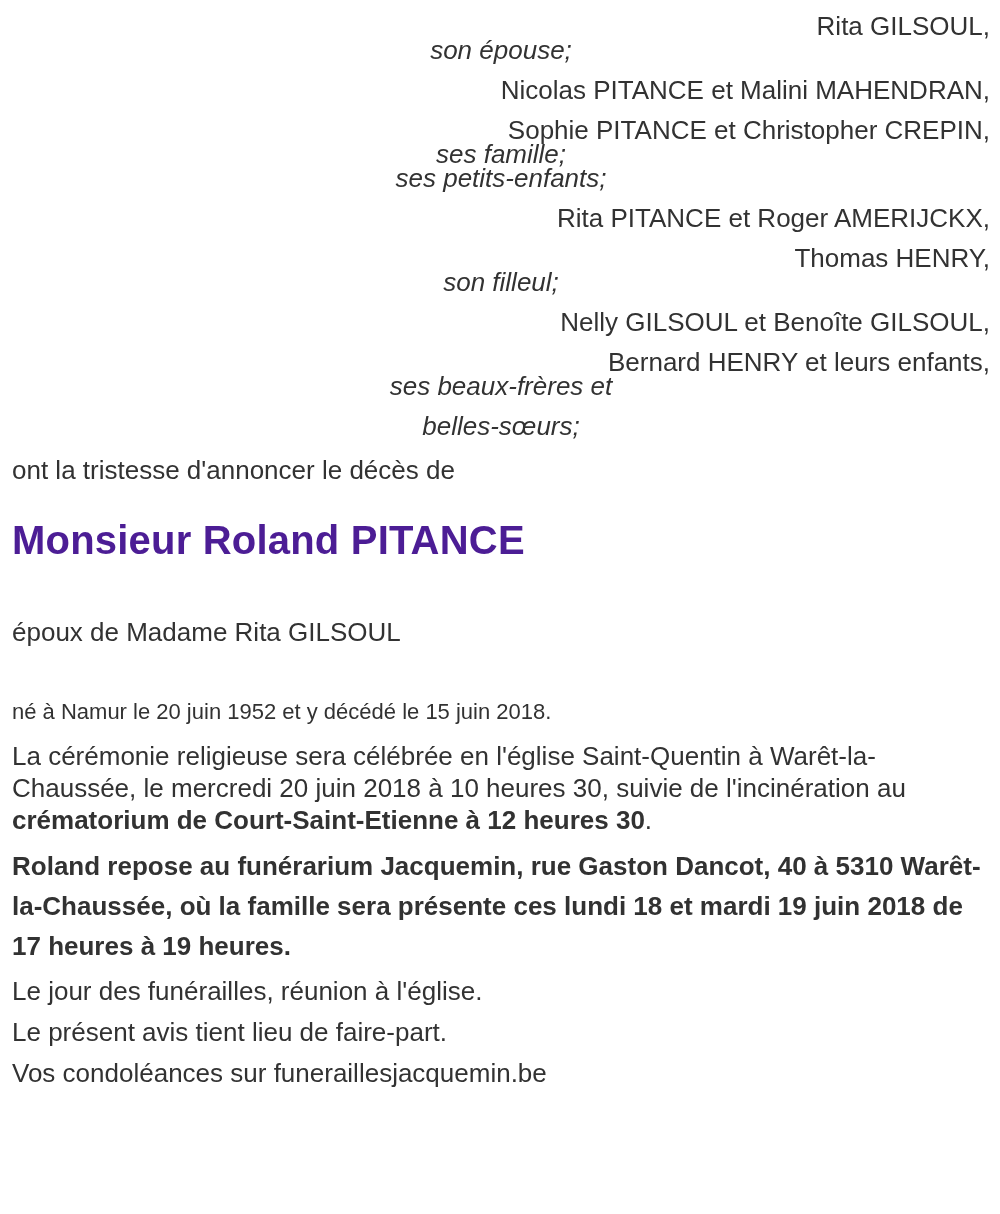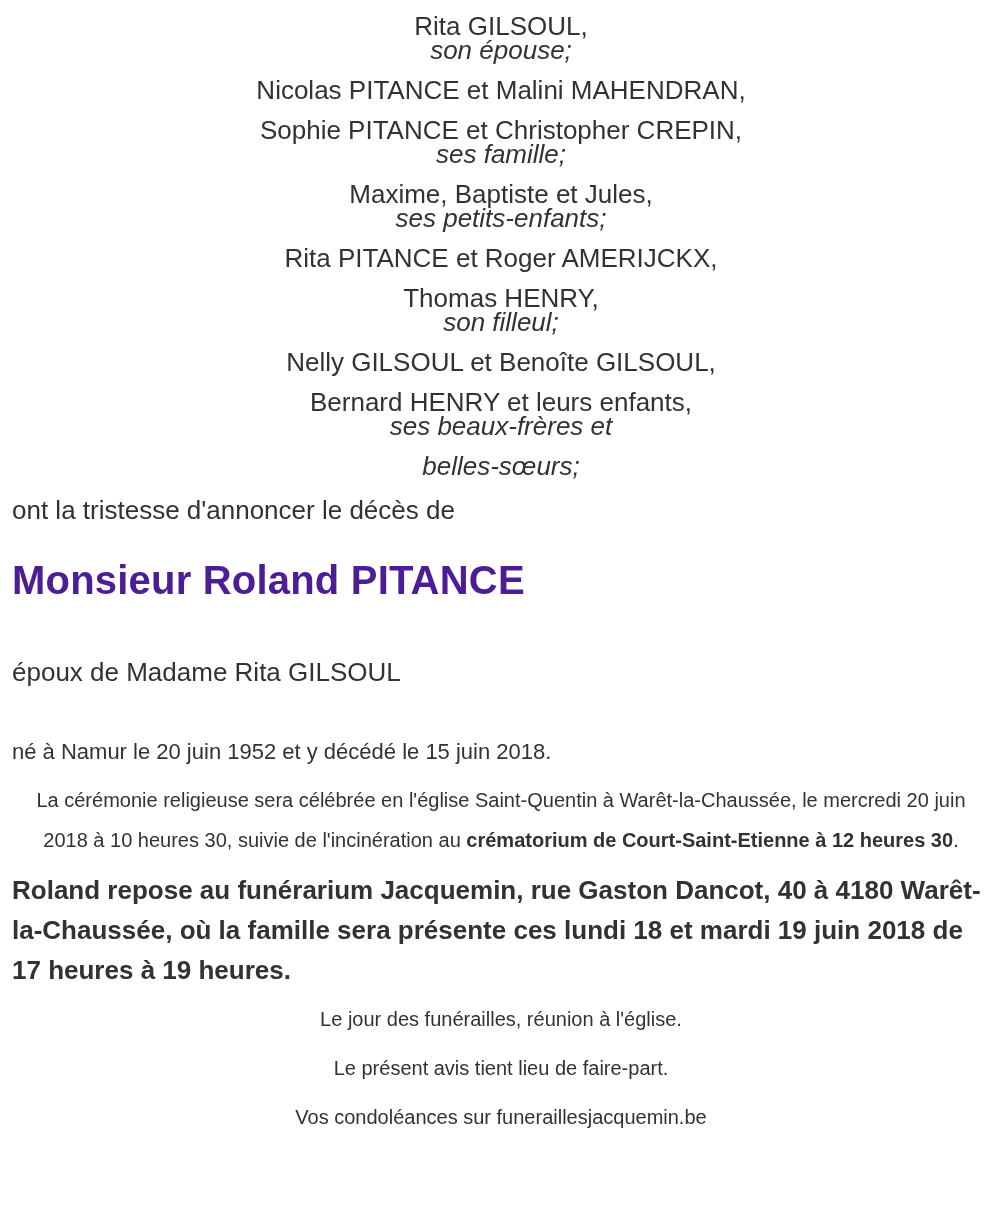--- a/index.html
+++ b/index.html
@@ -16,21 +16,21 @@
   }
   .page {
     padding: 6px 10px 6px 12px;
     box-sizing: border-box;
   }
   p { margin: 0; }
 
   .name-line {
     font-size: 26px;
     line-height: 40px;
-    text-align: center;
+    text-align: right;
   }
   .relation-line {
     font-size: 26px;
     line-height: 40px;
     font-style: italic;
     text-align: center;
   }
   .pull-up { margin-top: -16px; }
 
   .announce-line {
@@ -54,24 +54,23 @@
     margin-top: 48px;
   }
 
   .birth-death-line {
     font-size: 22px;
     line-height: 40px;
     margin-top: 40px;
   }
 
   .para {
-    font-size: 20px;
-    line-height: 40px;
+    font-size: 26px;
+    line-height: 32px;
     margin-top: 9px;
-    text-align: center;
   }
   .para.first-after-birth { margin-top: 8px; }
 
   .bold { font-weight: 700; }
 
   .repose-paragraph {
     font-size: 26px;
     line-height: 40px;
     font-weight: 700;
     margin-top: 10px;
@@ -89,21 +88,20 @@
       <p class="relation-line pull-up">son épouse;</p>
     </div>
 
     <div>
       <p class="name-line">Nicolas PITANCE et Malini MAHENDRAN,</p>
       <p class="name-line">Sophie PITANCE et Christopher CREPIN,</p>
       <p class="relation-line pull-up">ses famille;</p>
     </div>
 
     <div>
-      <p class="name-line">Maxime, Baptiste et Jules,</p>
       <p class="relation-line pull-up">ses petits-enfants;</p>
     </div>
 
     <div>
       <p class="name-line">Rita PITANCE et Roger AMERIJCKX,</p>
     </div>
 
     <div>
       <p class="name-line">Thomas HENRY,</p>
       <p class="relation-line pull-up">son filleul;</p>
@@ -121,21 +119,21 @@
   <p class="announce-line">ont la tristesse d'annoncer le décès de</p>
 
   <h1 class="deceased-heading">Monsieur Roland PITANCE</h1>
 
   <p class="spouse-line">époux de Madame Rita GILSOUL</p>
 
   <p class="birth-death-line">né à Namur le 20 juin 1952 et y décédé le 15 juin 2018.</p>
 
   <p class="para first-after-birth"><span>La cérémonie religieuse sera célébrée en l'église Saint-Quentin à Warêt-la-Chaussée, le mercredi 20 juin 2018 à 10 heures 30, suivie de l'incinération au </span><span class="bold">crématorium de Court-Saint-Etienne à 12 heures 30</span><span>.</span></p>
 
-  <p class="repose-paragraph">Roland repose au funérarium Jacquemin, rue Gaston Dancot, 40 à 4180 Warêt-la-Chaussée, où la famille sera présente ces lundi 18 et mardi 19 juin 2018 de 17 heures à 19 heures.</p>
+  <p class="repose-paragraph">Roland repose au funérarium Jacquemin, rue Gaston Dancot, 40 à 5310 Warêt-la-Chaussée, où la famille sera présente ces lundi 18 et mardi 19 juin 2018 de 17 heures à 19 heures.</p>
 
   <p class="para">Le jour des funérailles, réunion à l'église.</p>
 
   <p class="para">Le présent avis tient lieu de faire-part.</p>
 
   <p class="para"><span>Vos condoléances sur </span><span>funeraillesjacquemin.be</span></p>
 
 </div>
 
 </body></html>

